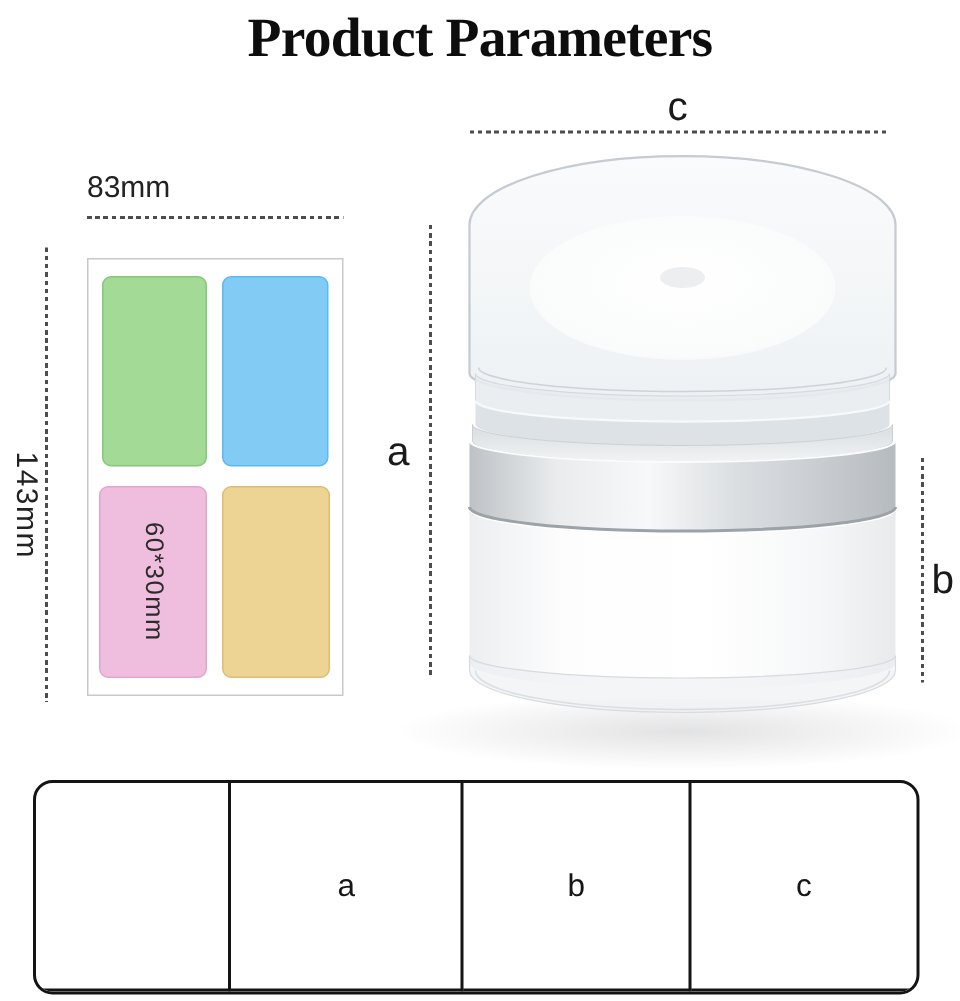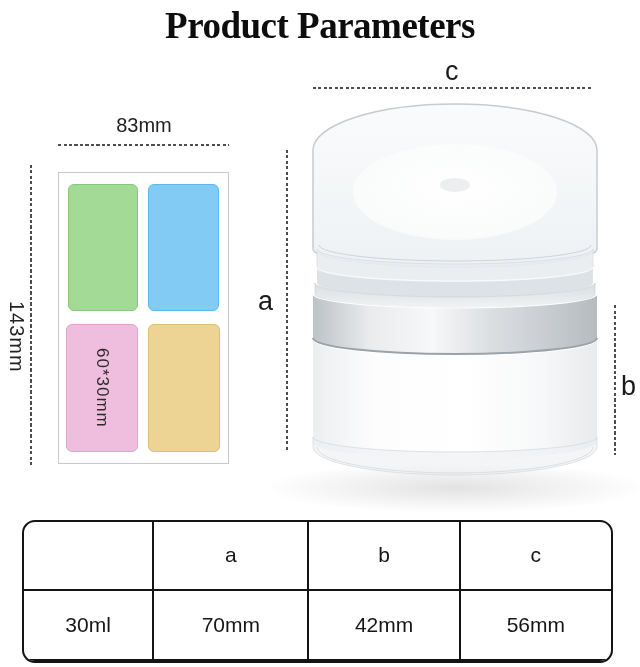--- a/index.html
+++ b/index.html
@@ -12,21 +12,21 @@
     position:absolute;left:0;top:4px;width:640px;text-align:center;
     font-family:"Liberation Serif", serif;font-weight:700;font-size:37px;
     letter-spacing:-0.5px;color:#0d0d0d;
   }
   
   .dash-h{position:absolute;height:2px;
     background:repeating-linear-gradient(90deg,#4d4d4d 0 3px,transparent 3px 5.5px);}
   .dash-v{position:absolute;width:2px;
     background:repeating-linear-gradient(180deg,#4d4d4d 0 3px,transparent 3px 5.5px);}
   
-  .lbl-83{position:absolute;left:58px;top:114px;width:172px;text-align:center;
+  .lbl-83{position:absolute;left:58px;top:114px;width:172px;text-align:left;
     font-size:20px;color:#222;}
   .lbl-143{position:absolute;left:0px;top:262px;height:150px;width:28px;
     writing-mode:vertical-rl;text-align:center;font-size:20px;color:#222;letter-spacing:1px;}
   .sheet{position:absolute;left:58px;top:172px;width:171px;height:292px;
     background:#fff;border:1px solid #c9c9c9;box-sizing:border-box;}
   .sticker{position:absolute;border-radius:6px;box-sizing:border-box;}
   .sticker.green {left:9px; top:11px; width:70px;height:127px;background:#a3da96;border:1px solid #86c779;}
   .sticker.blue  {left:89px;top:11px; width:71px;height:127px;background:#82cbf5;border:1px solid #58bbf0;}
   .sticker.pink  {left:7px; top:151px;width:72px;height:128px;background:#efbede;border:1px solid #e2a6ce;display:flex;align-items:center;justify-content:center;}
   .sticker.yellow{left:89px;top:151px;width:72px;height:128px;background:#edd394;border:1px solid #dfbc72;}
@@ -150,23 +150,17 @@
           <col class="c2">
           <col class="c3">
         </colgroup>
       <tbody>
           <tr>
         <th></th>
         <th>a</th>
         <th>b</th>
         <th class="last-col">c</th>
       </tr>
-      <tr>
-        <td>30ml</td>
-        <td>70mm</td>
-        <td>42mm</td>
-        <td class="last-col">56mm</td>
-      </tr>
     </tbody>
       </table>
   </div>
 
 </div>
 
 </body></html>

